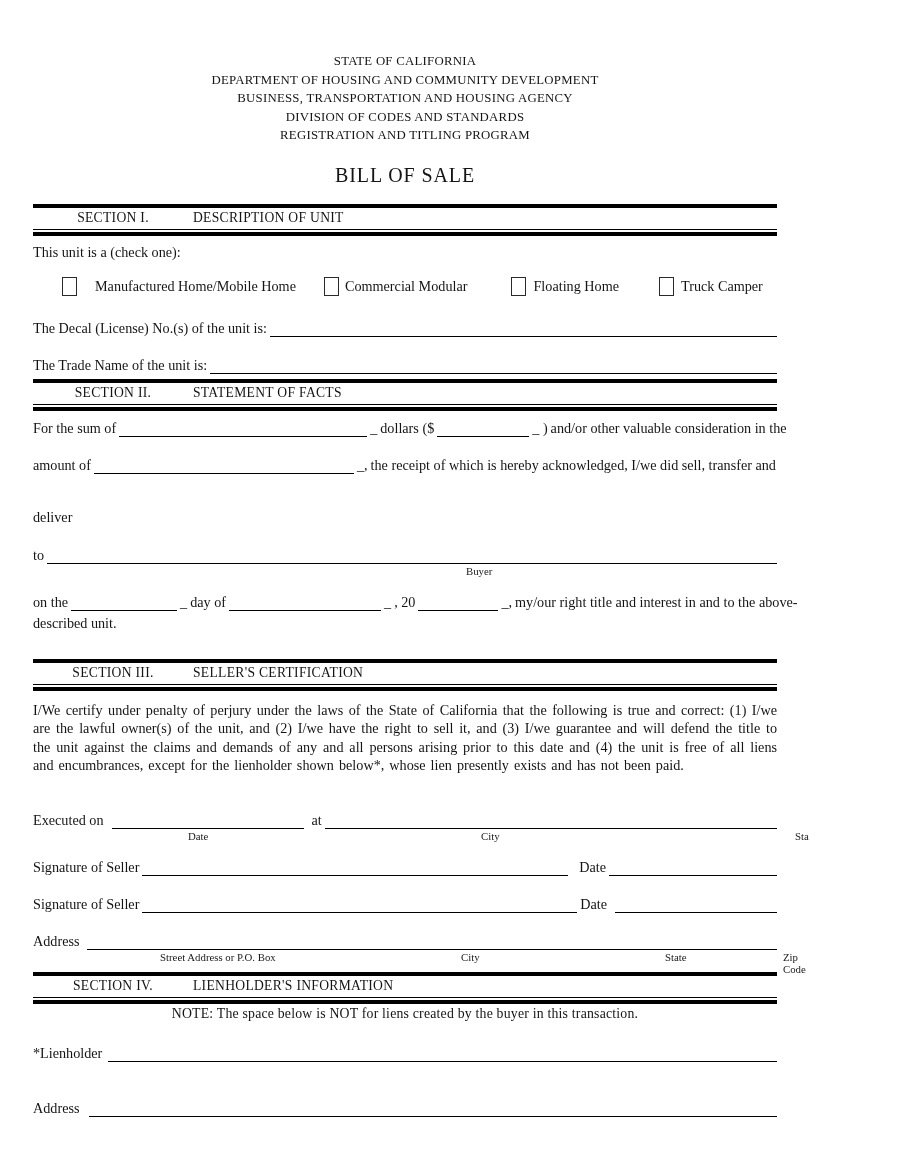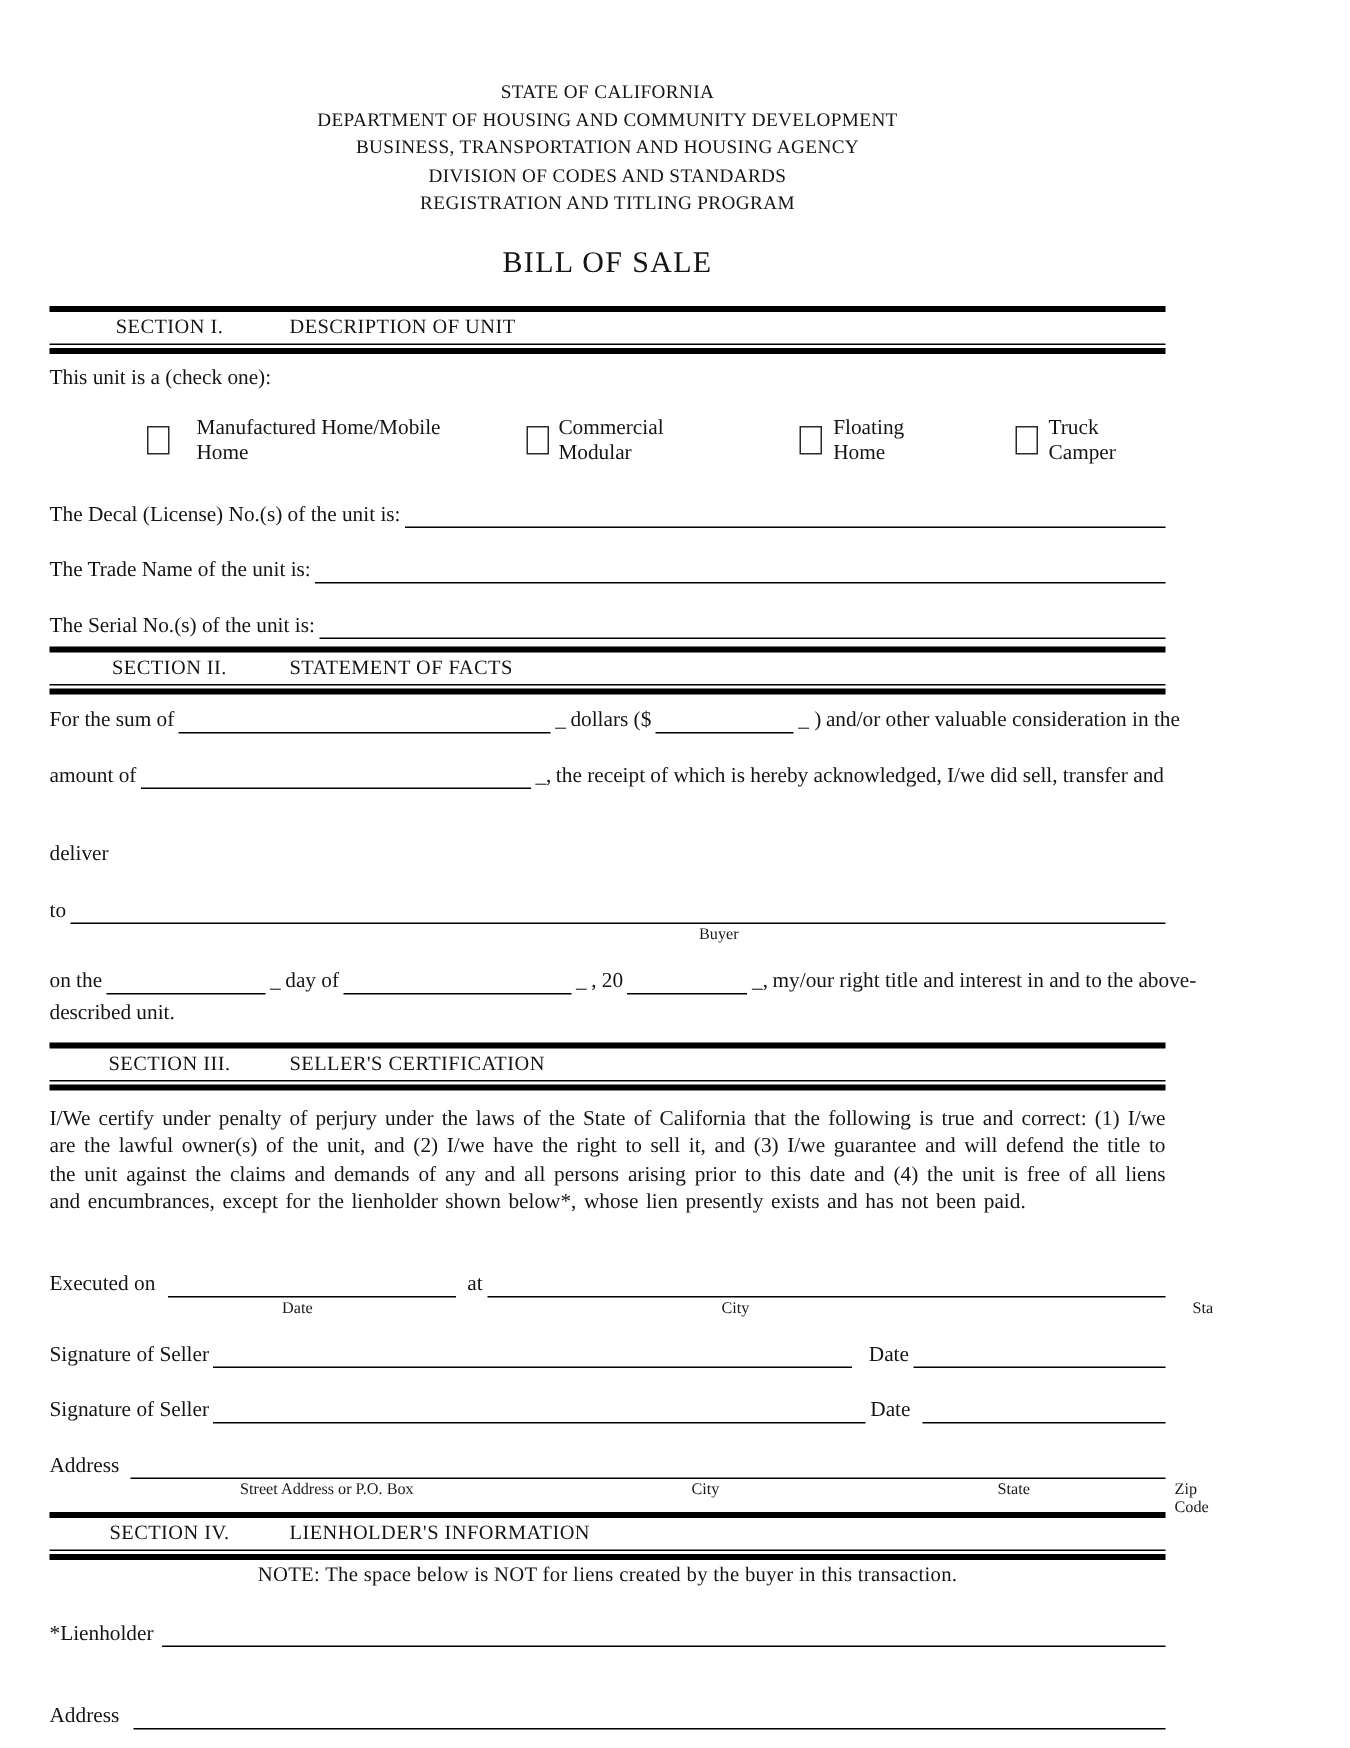--- a/index.html
+++ b/index.html
@@ -40,21 +40,21 @@
   
   .mt-sec1 { margin-top: 17px; }
   .mt-prompt { margin-top: 8px; font-size: 14.2px; }
   .mt-decal { margin-top: 24px; }
   .mt-line20 { margin-top: 20px; }
   .mt-sec2 { margin-top: 5px; }
   .mt-sum { margin-top: 9px; }
   .mt-to { margin-top: 21px; }
   .mt-onthe { margin-top: 16px; }
   .mt-desc { margin-top: 4px; font-size: 14.2px; }
-  .mt-sec3 { margin-top: 11px; }
+  .mt-sec3 { margin-top: 27px; }
   .mt-exec { margin-top: 38px; }
   .mt-sig1 { margin-top: 16px; }
   .mt-sec4 { margin-top: 8px; }
   .mt-lien { margin-top: 23px; }
   .mt-addr2 { margin-top: 38px; }
   .deliver { margin-top: 35px; font-size: 14.2px; }
 </style>
 </head>
 <body>
 
@@ -73,21 +73,21 @@
     <div class="sec mt-sec1">
       <div class="sec-in">
         <span class="sec-label">SECTION I.</span>
         <span>DESCRIPTION OF UNIT</span>
       </div>
     </div>
 
     <div class="mt-prompt">This unit is a (check one):</div>
 
     <div class="cbrow">
-      <div class="cbgroup" style="margin-right:28px;margin-left:36px;">
+      <div class="cbgroup" style="margin-right:28px;">
         <span class="cb"></span>
         <span style="margin-left:18px;">Manufactured Home/Mobile Home</span>
       </div>
       <div class="cbgroup" style="margin-right:44px;">
         <span class="cb"></span>
         <span style="margin-left:6px;">Commercial Modular</span>
       </div>
       <div class="cbgroup" style="margin-right:40px;">
         <span class="cb"></span>
         <span style="margin-left:7px;">Floating Home</span>
@@ -97,24 +97,20 @@
         <span style="margin-left:7px;">Truck Camper</span>
       </div>
     </div>
 
     <div class="row mt-decal">
       <span>The Decal (License) No.(s) of the unit is:</span>
       <div class="fill"></div>
     </div>
     <div class="row mt-line20">
       <span>The Trade Name of the unit is:</span>
-      <div class="fill"></div>
-    </div>
-    <div class="row mt-line20">
-      <span>The Serial No.(s) of the unit is:</span>
       <div class="fill"></div>
     </div>
 
     <div class="sec mt-sec2">
       <div class="sec-in">
         <span class="sec-label">SECTION II.</span>
         <span>STATEMENT OF FACTS</span>
       </div>
     </div>
 

